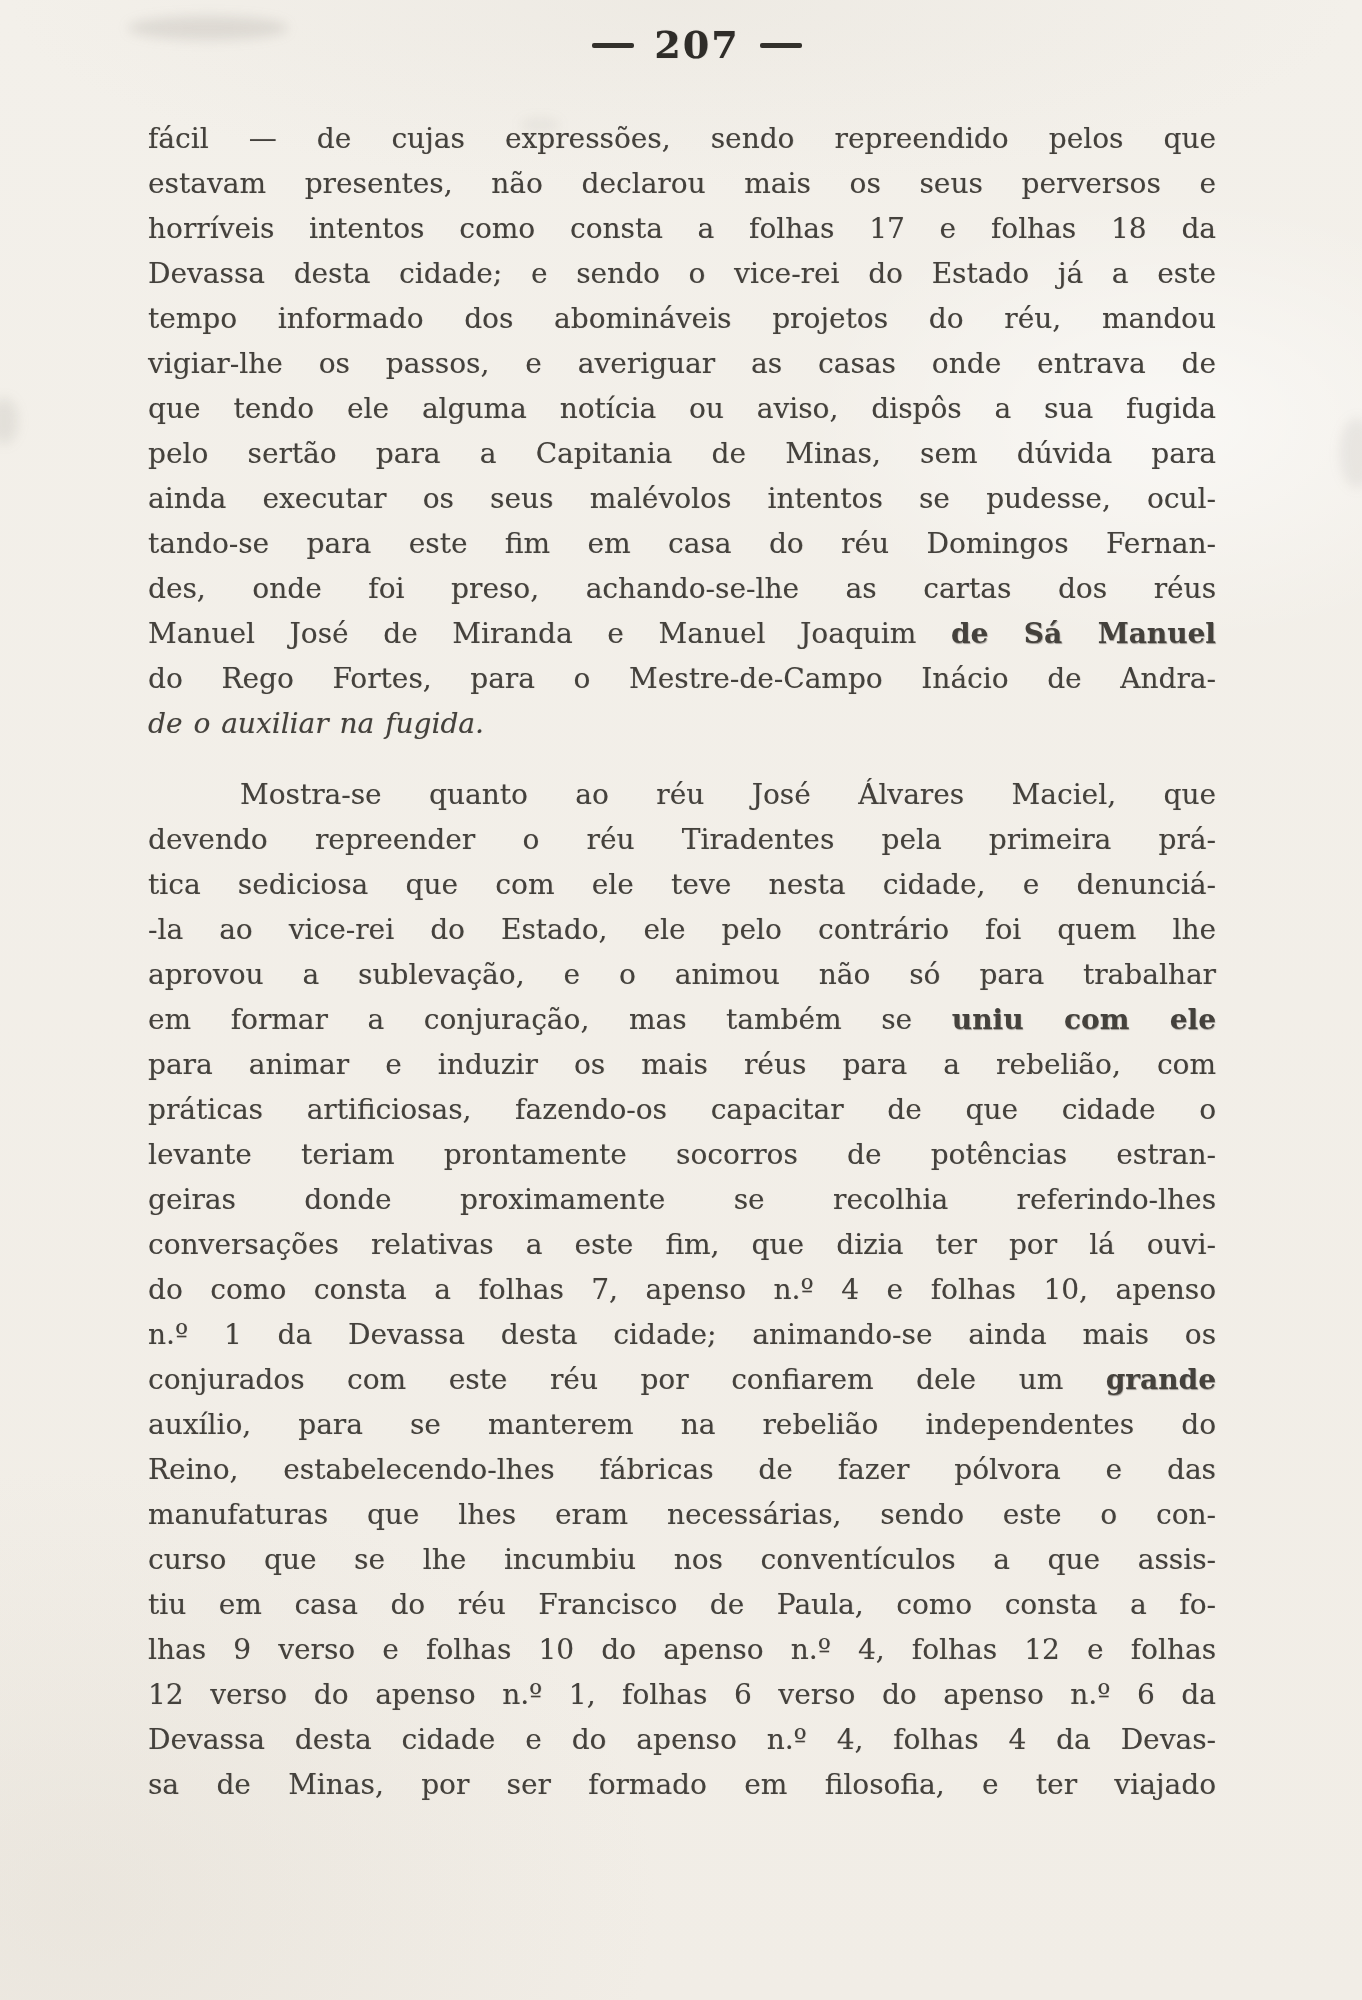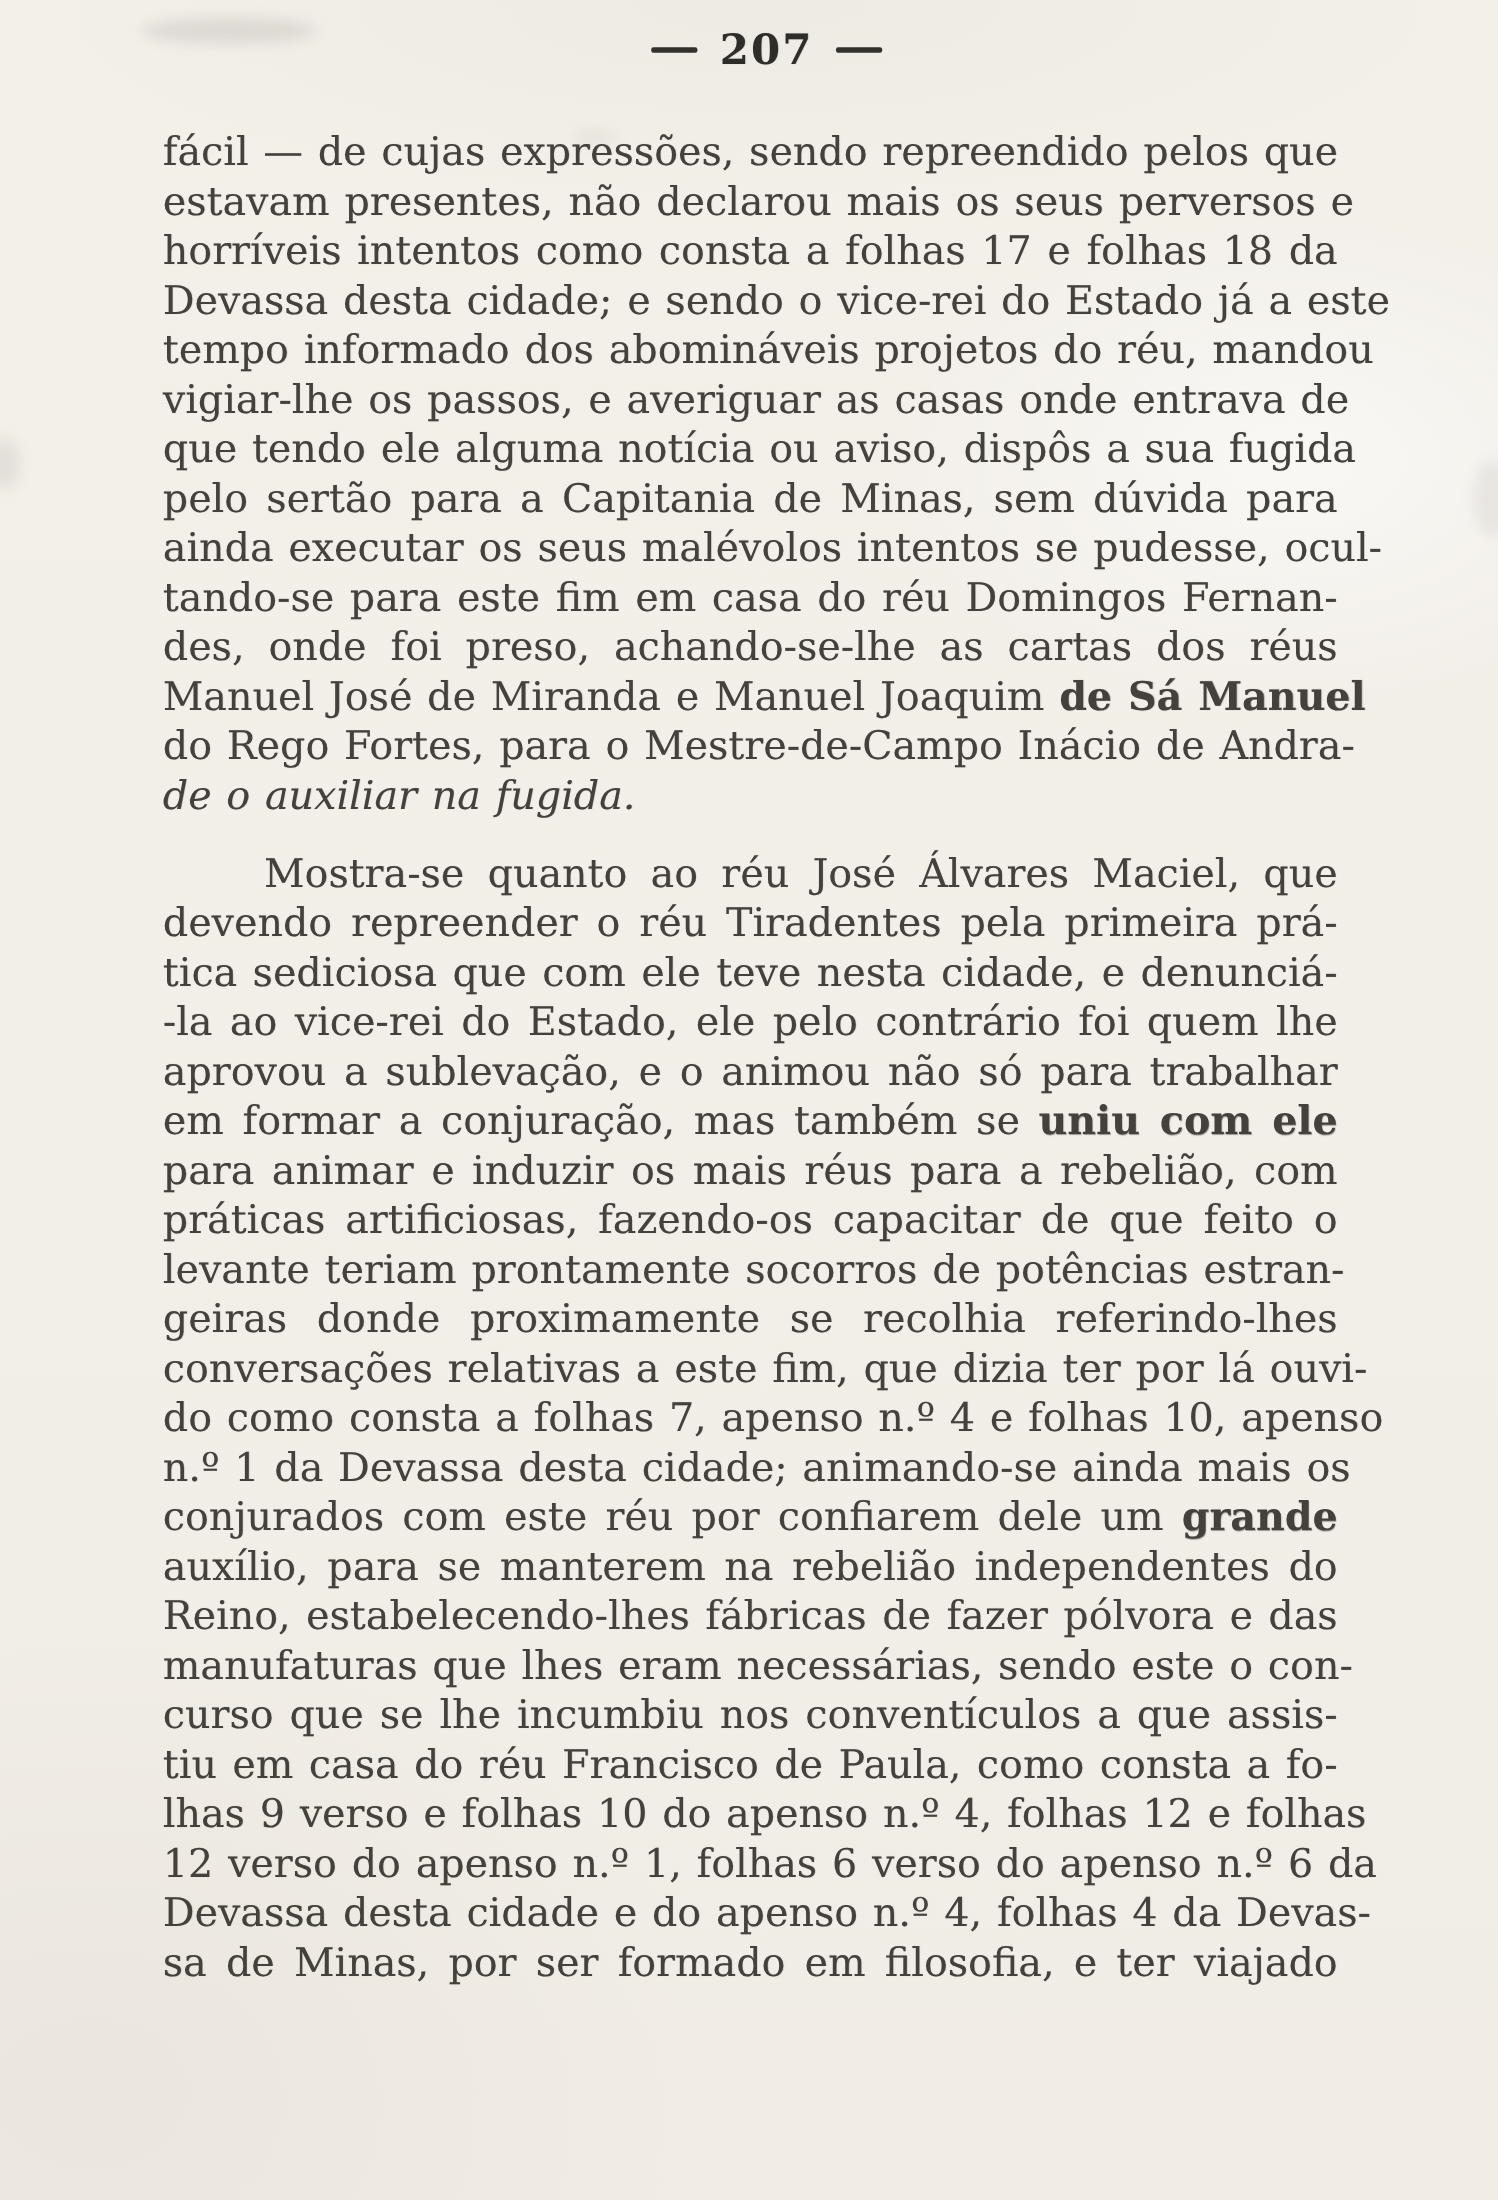--- a/index.html
+++ b/index.html
@@ -31,21 +31,21 @@
   }
   .header-rule{width:42px;height:5px;background:#33312c;border-radius:2px;}
   .page-number{
     font-size:38px;font-weight:bold;color:#2f2d29;
     letter-spacing:2px;line-height:1;
     text-shadow:0.4px 0.4px 0.8px rgba(47,45,41,0.35);
   }
 
   .body-text{
     position:absolute;left:148px;top:116px;width:1068px;
-    font-size:36px;color:#44413c;
+    font-size:28px;color:#44413c;
     text-shadow:0.3px 0.3px 0.7px rgba(62,59,54,0.35);
     word-spacing:2px;
   }
   .para{margin:0;}
   .para + .para{margin-top:26px;}
   .line{
     height:45px;line-height:45px;
     text-align:justify;
     text-align-last:justify;
     -moz-text-align-last:justify;
@@ -88,21 +88,21 @@
         <div class="line last-left">de o auxiliar na fugida.</div>
       </section>
     <section class="para">
         <div class="line first-indent">Mostra-se quanto ao réu José Álvares Maciel, que</div>
         <div class="line">devendo repreender o réu Tiradentes pela primeira prá-</div>
         <div class="line">tica sediciosa que com ele teve nesta cidade, e denunciá-</div>
         <div class="line">-la ao vice-rei do Estado, ele pelo contrário foi quem lhe</div>
         <div class="line">aprovou a sublevação, e o animou não só para trabalhar</div>
         <div class="line"><span>em formar a conjuração, mas também se </span><span class="bold">uniu com ele</span></div>
         <div class="line">para animar e induzir os mais réus para a rebelião, com</div>
-        <div class="line">práticas artificiosas, fazendo-os capacitar de que feito o</div>
+        <div class="line">práticas artificiosas, fazendo-os capacitar de que cidade o</div>
         <div class="line">levante teriam prontamente socorros de potências estran-</div>
         <div class="line">geiras donde proximamente se recolhia referindo-lhes</div>
         <div class="line">conversações relativas a este fim, que dizia ter por lá ouvi-</div>
         <div class="line">do como consta a folhas 7, apenso n.º 4 e folhas 10, apenso</div>
         <div class="line">n.º 1 da Devassa desta cidade; animando-se ainda mais os</div>
         <div class="line"><span>conjurados com este réu por confiarem dele um </span><span class="bold">grande</span></div>
         <div class="line">auxílio, para se manterem na rebelião independentes do</div>
         <div class="line">Reino, estabelecendo-lhes fábricas de fazer pólvora e das</div>
         <div class="line">manufaturas que lhes eram necessárias, sendo este o con-</div>
         <div class="line">curso que se lhe incumbiu nos conventículos a que assis-</div>

